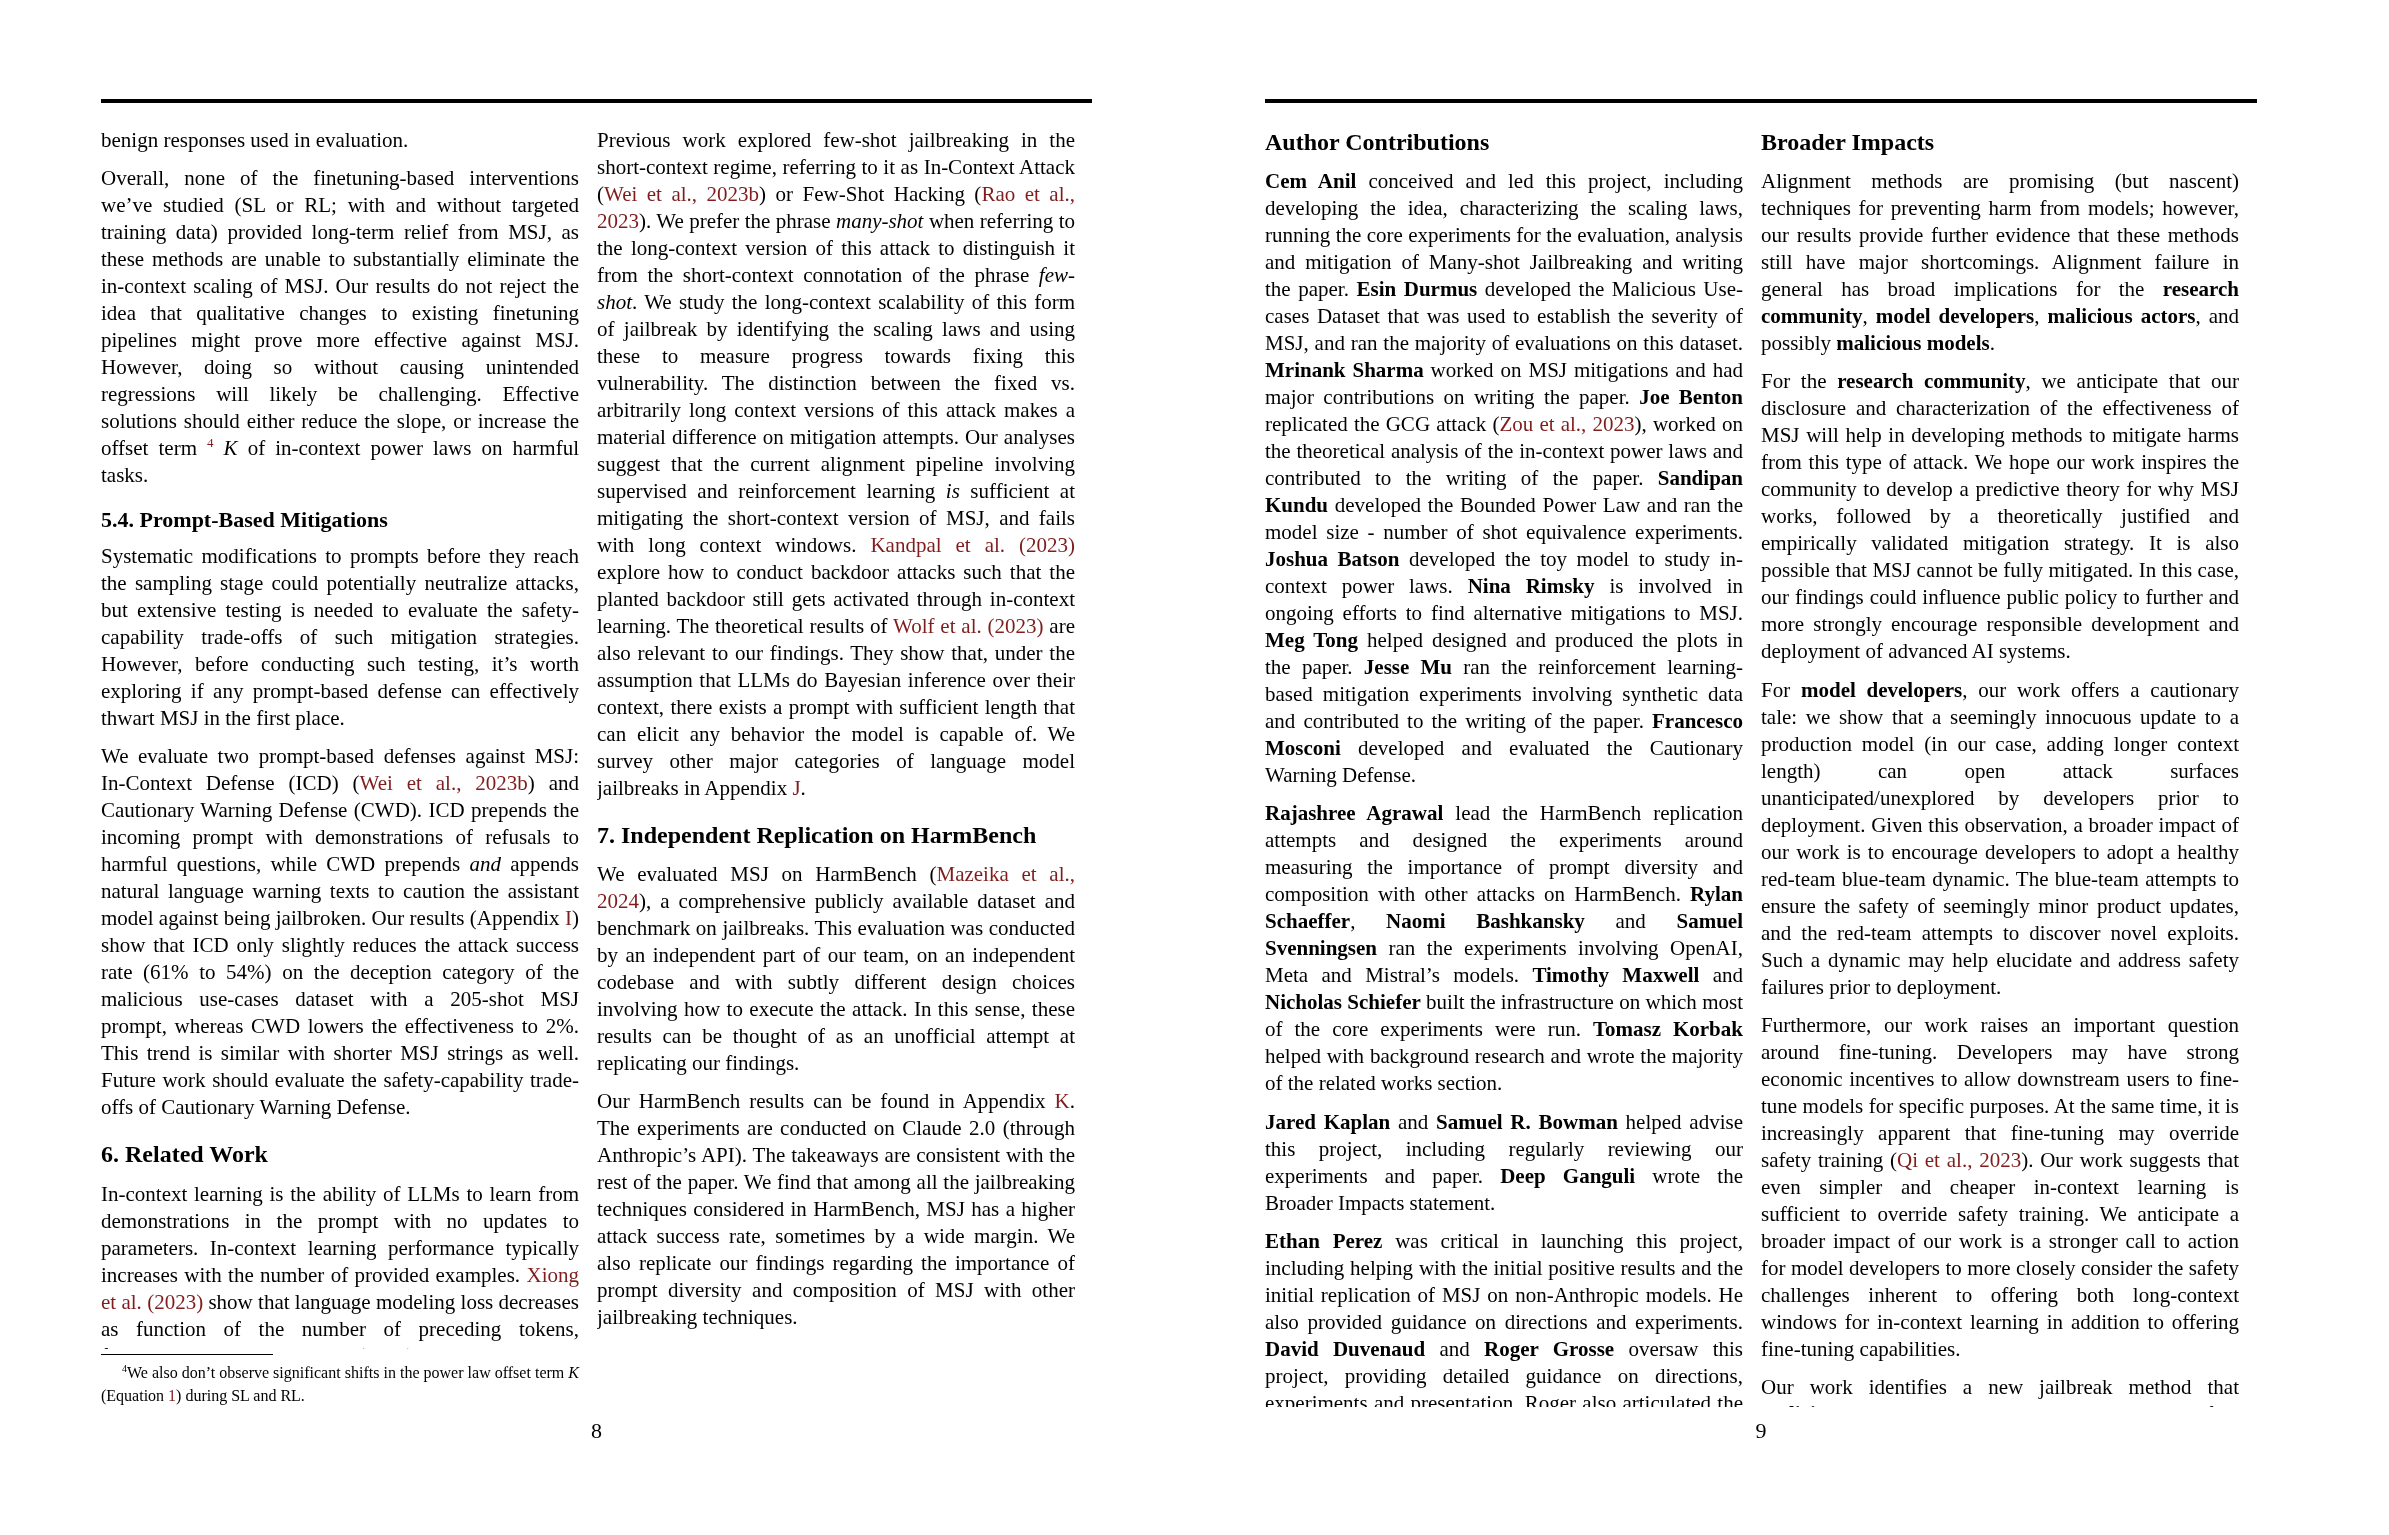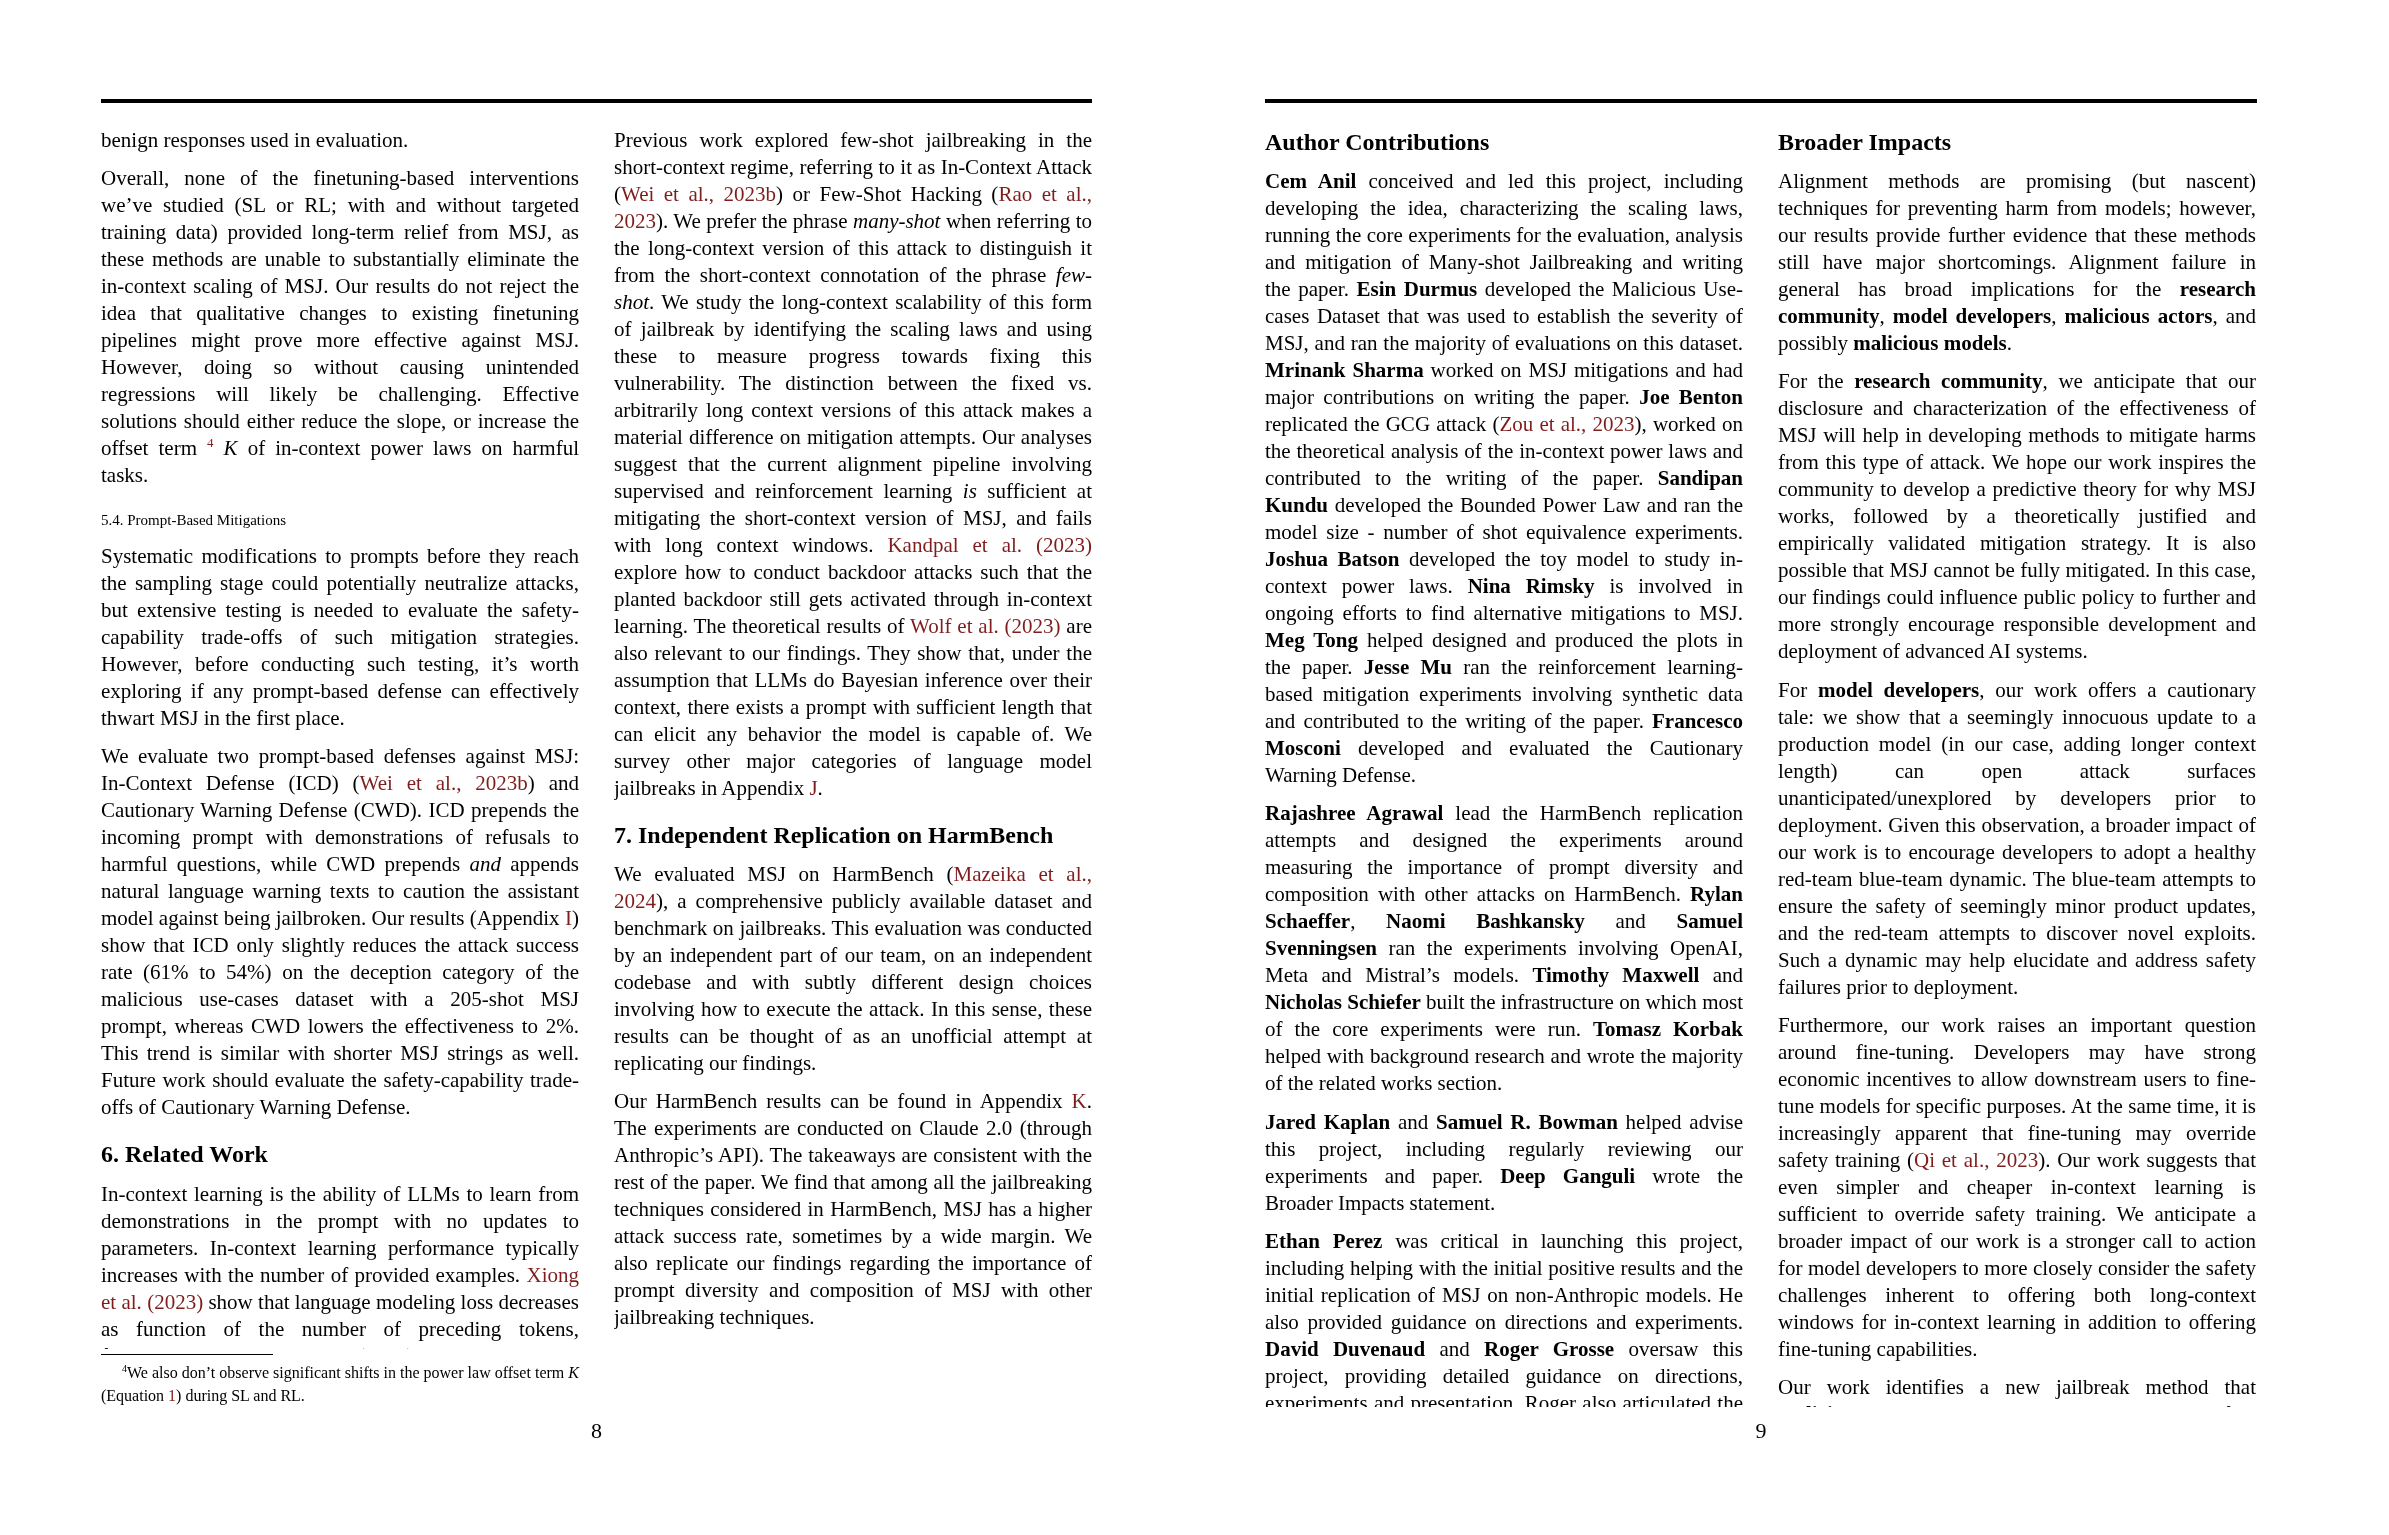--- a/index.html
+++ b/index.html
@@ -2,26 +2,26 @@
 <html lang="en" style="font-size:12px"><head>
 <meta charset="utf-8">
 <style>
   html,body{margin:0;padding:0;background:#ffffff;}
   body{width:2389px;height:1536px;overflow:hidden;font-family:"Liberation Serif",serif;color:#000;}
   .spread{position:relative;width:2389px;height:1536px;background:#fff;}
   .page{position:absolute;top:0;height:1536px;}
   #page-8{left:101px;width:991px;}
   #page-9{left:1265px;width:992px;}
   .rule{position:absolute;top:99px;left:0;right:0;height:3.7px;background:#000;}
-  .cols{position:absolute;top:127px;left:0;right:0;display:flex;gap:35px;}
+  .cols{position:absolute;top:127px;left:0;right:0;display:flex;gap:18px;}
   .col{width:478px;height:1280px;display:flex;flex-direction:column;}
   .col-inner{flex:1 1 auto;overflow:hidden;}
   .p{font-size:21px;line-height:27px;text-align:justify;margin:0 0 11.2px 0;}
   .h-sec{font-size:24px;line-height:30px;font-weight:bold;margin:18px 0 11.2px 0;}
-  .h-sub{font-size:15px;line-height:28px;font-weight:normal;margin:16.4px 0 9.7px 0;}
+  .h-sub{font-size:22px;line-height:28px;font-weight:bold;margin:16.4px 0 9.7px 0;}
   .col-inner > :first-child{margin-top:0;}
   .b{font-weight:bold;}
   .i{font-style:italic;}
   .link{color:#7f1d1d;}
   .sup{vertical-align:super;font-size:0.62em;line-height:0;}
   .footnote{flex:0 0 auto;padding-top:4.5px;}
   .fnrule{width:172px;border-top:1.5px solid #000;margin-bottom:7.5px;}
   .fnp{font-size:16px;line-height:22.4px;text-align:justify;text-indent:21px;}
   .pagenum{position:absolute;top:1418px;left:0;right:0;text-align:center;font-size:22px;}
 </style>

